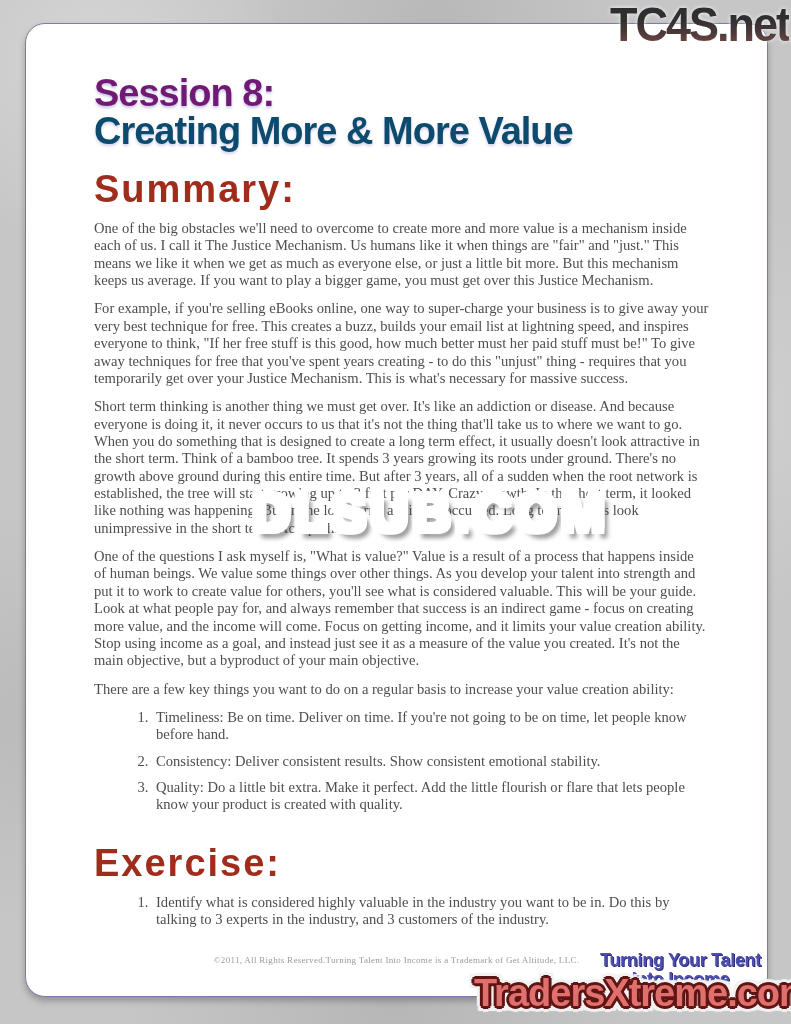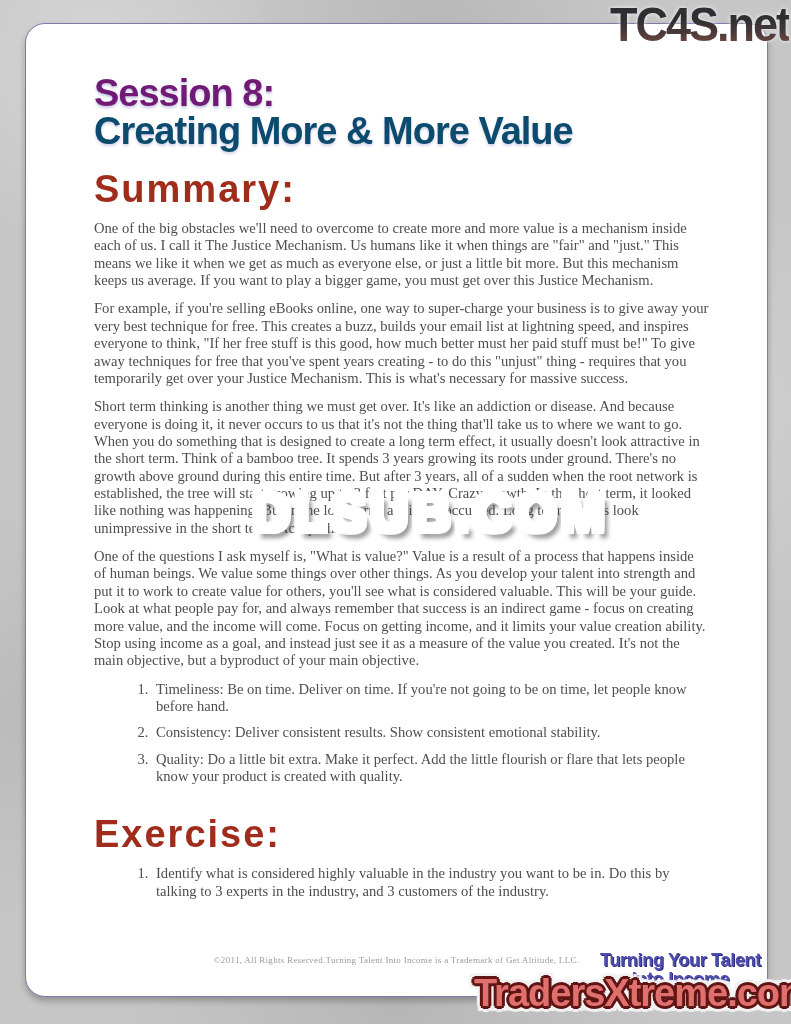--- a/index.html
+++ b/index.html
@@ -97,20 +97,21 @@
 
     <div class="title-line1">Session 8:</div>
     <div class="title-line2">Creating More &amp; More Value</div>
 
     <div class="section-heading">Summary:</div>
 
     <p class="body-text">One of the big obstacles we'll need to overcome to create more and more value is a mechanism inside each of us. I call it The Justice Mechanism. Us humans like it when things are "fair" and "just." This means we like it when we get as much as everyone else, or just a little bit more. But this mechanism keeps us average. If you want to play a bigger game, you must get over this Justice Mechanism.</p>
     <p class="body-text">For example, if you're selling eBooks online, one way to super-charge your business is to give away your very best technique for free. This creates a buzz, builds your email list at lightning speed, and inspires everyone to think, "If her free stuff is this good, how much better must her paid stuff must be!" To give away techniques for free that you've spent years creating - to do this "unjust" thing - requires that you temporarily get over your Justice Mechanism. This is what's necessary for massive success.</p>
     <p class="body-text">Short term thinking is another thing we must get over. It's like an addiction or disease. And because everyone is doing it, it never occurs to us that it's not the thing that'll take us to where we want to go. When you do something that is designed to create a long term effect, it usually doesn't look attractive in the short term. Think of a bamboo tree. It spends 3 years growing its roots under ground. There's no growth above ground during this entire time. But after 3 years, all of a sudden when the root network is established, the tree will start growing up to 3 feet per DAY. Crazy growth. In the short term, it looked like nothing was happening. But in the long term, a miracle occurred. Long term actions look unimpressive in the short term. Accept this.</p>
     <p class="body-text">One of the questions I ask myself is, "What is value?" Value is a result of a process that happens inside of human beings. We value some things over other things. As you develop your talent into strength and put it to work to create value for others, you'll see what is considered valuable. This will be your guide. Look at what people pay for, and always remember that success is an indirect game - focus on creating more value, and the income will come. Focus on getting income, and it limits your value creation ability. Stop using income as a goal, and instead just see it as a measure of the value you created. It's not the main objective, but a byproduct of your main objective.</p>
+    <p class="body-text">There are a few key things you want to do on a regular basis to increase your value creation ability:</p>
 
     <ol class="num-list">
       <li>Timeliness: Be on time. Deliver on time. If you're not going to be on time, let people know before hand.</li>
       <li>Consistency: Deliver consistent results. Show consistent emotional stability.</li>
       <li>Quality: Do a little bit extra. Make it perfect. Add the little flourish or flare that lets people know your product is created with quality.</li>
     </ol>
 
     <div class="section-heading exercise">Exercise:</div>
 
     <ol class="num-list">

